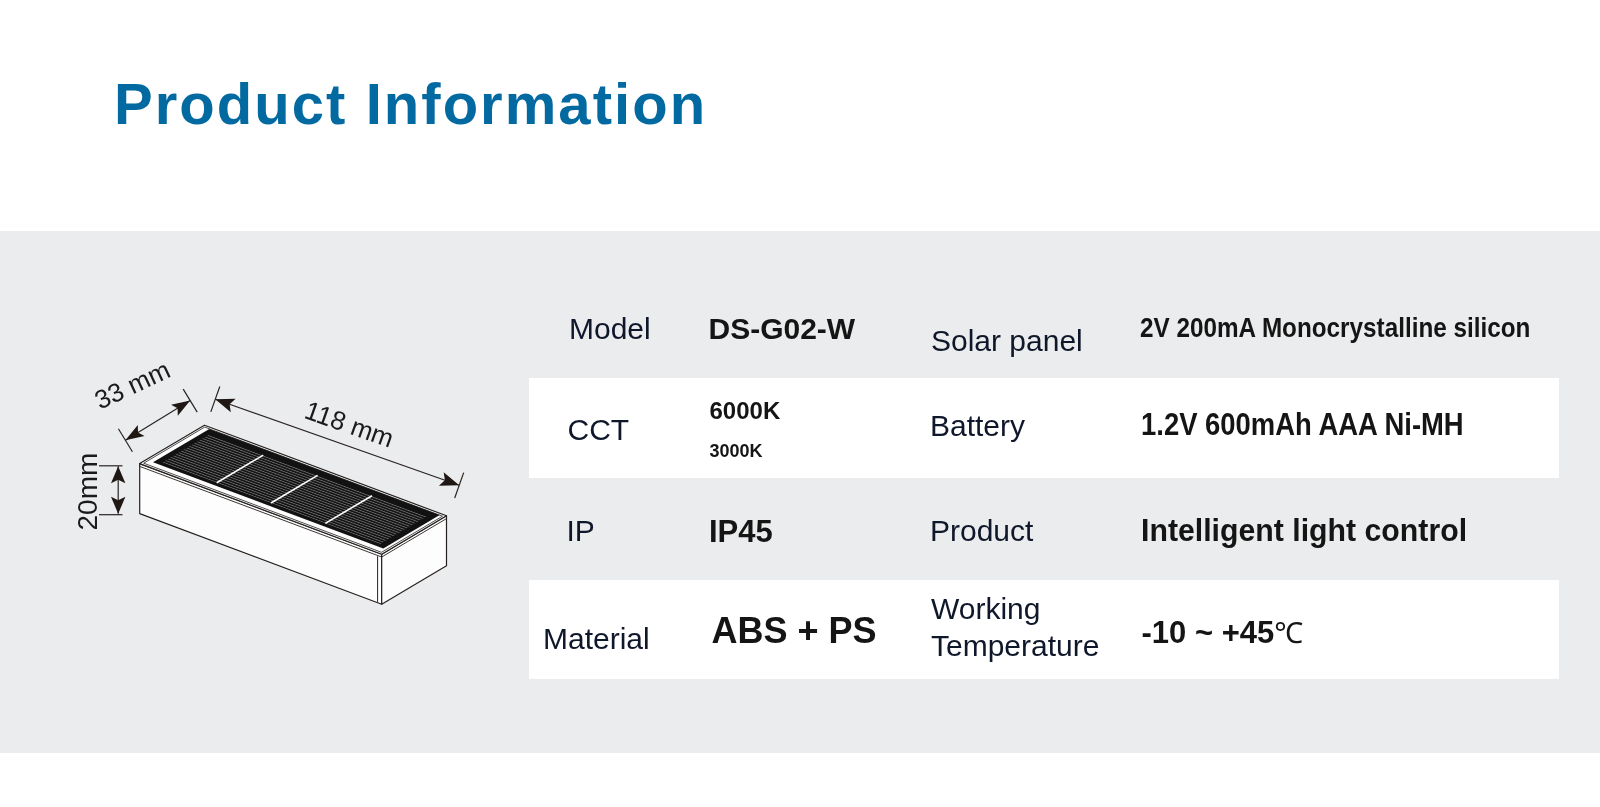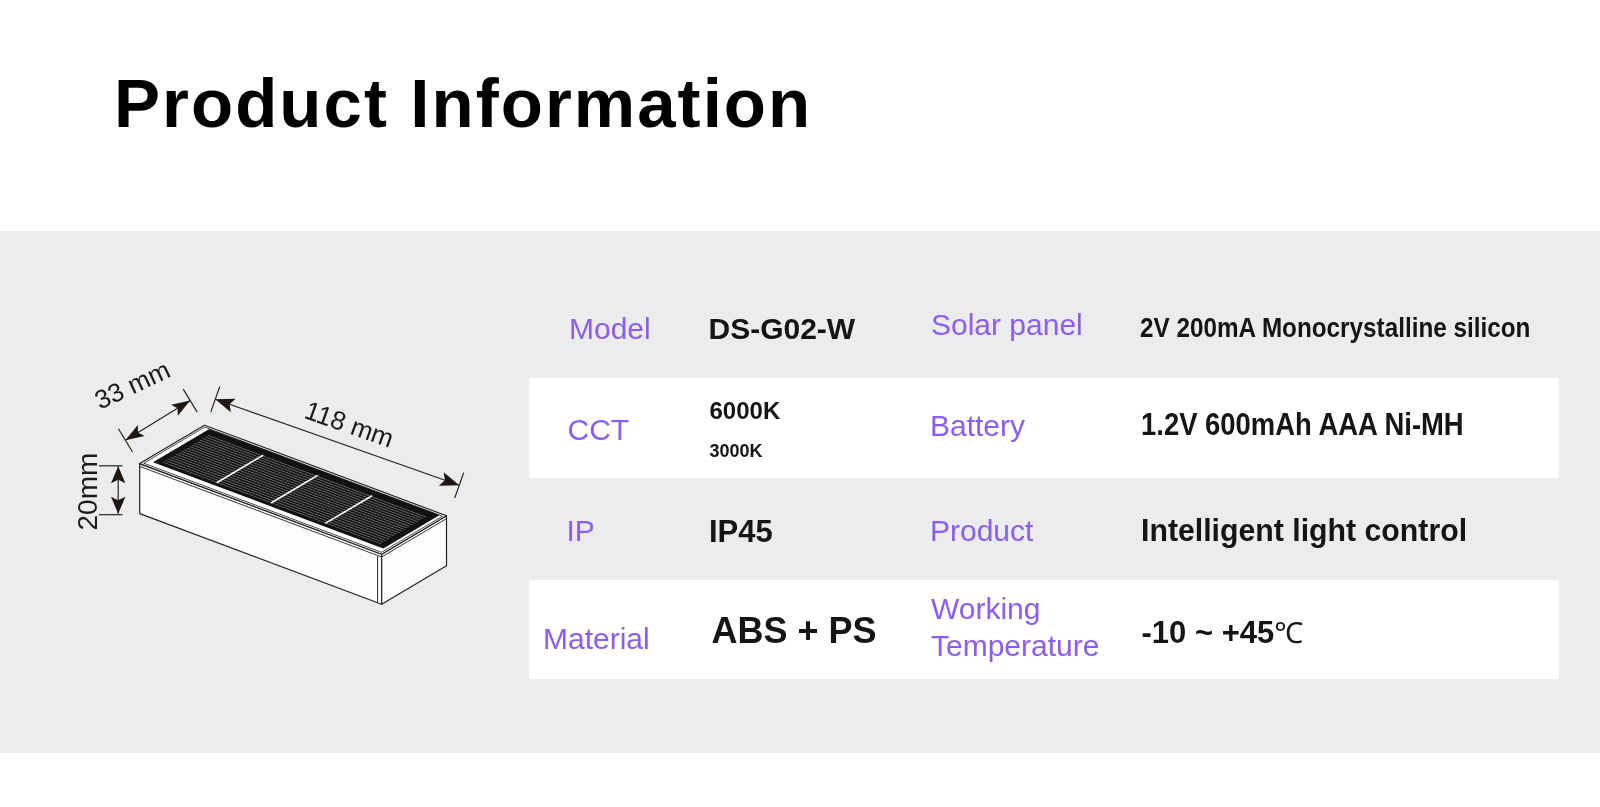--- a/index.html
+++ b/index.html
@@ -1,30 +1,30 @@
 <!DOCTYPE html>
 <html><head>
 <meta charset="utf-8">
 <style>
   html,body{margin:0;padding:0;width:1600px;height:807px;background:#ffffff;overflow:hidden;}
   body{font-family:"Liberation Sans",sans-serif;}
   .abs{position:absolute;white-space:nowrap;}
-  .lab{font-size:30px;color:#8b5cf6;line-height:30px;}
+  .lab{font-size:30px;color:#0f172a;line-height:30px;}
   .val{font-size:30px;font-weight:bold;color:#151515;line-height:30px;}
 </style>
 </head>
 <body>
-<div class="abs" style="left:114px;top:69px;font-size:69px;font-weight:bold;color:#000000;line-height:69px;letter-spacing:2.05px;">Product Information</div>
+<div class="abs" style="left:114px;top:69px;font-size:58px;font-weight:bold;color:#0369a1;line-height:69px;letter-spacing:2.05px;">Product Information</div>
 <div class="abs" style="left:0;top:231px;width:1600px;height:522px;background:#ebeced;"></div>
 <div class="abs" style="left:529px;top:378px;width:1030px;height:100px;background:#ffffff;"></div>
 <div class="abs" style="left:529px;top:580px;width:1030px;height:99px;background:#ffffff;"></div>
 
 <div class="abs lab" style="left:569px;top:313.6px;">Model</div>
 <div class="abs val" style="left:708.5px;top:313.6px;">DS-G02-W</div>
-<div class="abs lab" style="left:931px;top:310px;text-align:right;">Solar panel</div>
+<div class="abs lab" style="left:931px;top:326px;text-align:right;">Solar panel</div>
 <div class="abs val" style="left:1140px;top:314.3px;font-size:28px;line-height:28px;transform:scaleX(0.867);transform-origin:0 0;">2V 200mA Monocrystalline silicon</div>
 
 <div class="abs lab" style="left:567.5px;top:414.5px;">CCT</div>
 <div class="abs val" style="left:709.5px;top:399.4px;font-size:24px;line-height:24px;">6000K</div>
 <div class="abs val" style="left:709.5px;top:439.1px;font-size:18px;line-height:24px;">3000K</div>
 <div class="abs lab" style="left:930px;top:411.2px;">Battery</div>
 <div class="abs val" style="left:1140.5px;top:409.4px;font-size:31px;line-height:31px;transform:scaleX(0.885);transform-origin:0 0;">1.2V 600mAh AAA Ni-MH</div>
 
 <div class="abs lab" style="left:566.5px;top:515.6px;">IP</div>
 <div class="abs val" style="left:709px;top:515.6px;font-size:31px;line-height:31px;">IP45</div>

